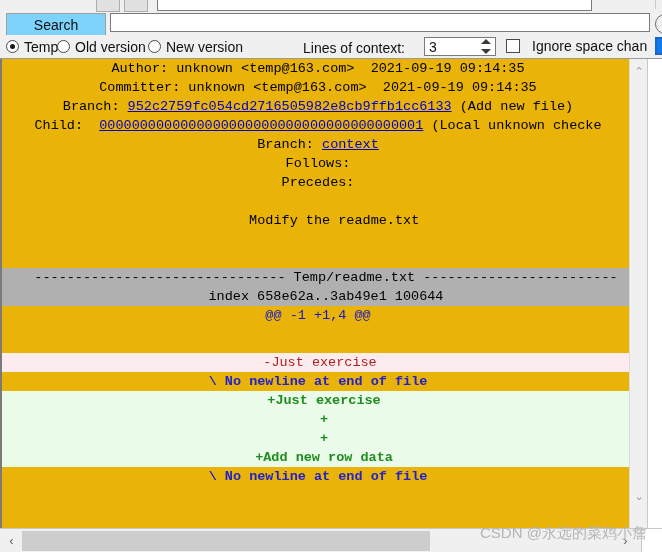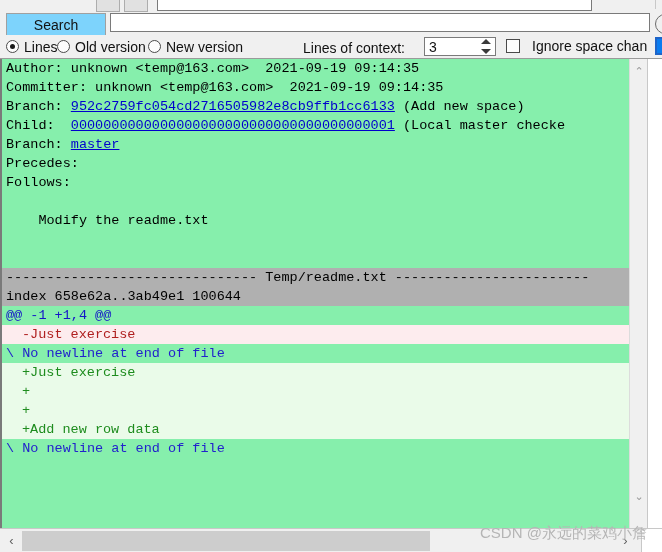--- a/index.html
+++ b/index.html
@@ -206,23 +206,24 @@
     width: 662px; height: 470px;
     background: #ffffff;
     overflow: hidden;
     border-top: 1px solid #9a9a9a;
   }
   .diff-body {
     position: absolute;
     left: 0; top: 0;
     width: 630px; height: 470px;
     overflow: hidden;
-    background: #86efac;
+    background: #eab308;
     border-left: 2px solid #7a7a7a;
     box-sizing: border-box;
+    text-align: center;
   }
   .mono {
     font-family: "Liberation Mono", "DejaVu Sans Mono", monospace;
     font-size: 13.5px;
     line-height: 19px;
     white-space: pre;
   }
   .hdr-line { color: #000000; padding-left: 4px; }
   .hdr-line a {
     color: #0000cd;
@@ -230,23 +231,23 @@
   }
   .blank-line { height: 19px; }
 
   .file-band {
     background: #b0b0b0;
     color: #000;
     padding-left: 4px;
     width: 640px;
   }
   .hunk-line  { color: #1414c8; padding-left: 4px; }
-  .del-line   { color: #b02020; background: #fdecee; padding-left: 20px; width: 628px; }
-  .add-line   { color: #1e8c1e; background: #eafbe9; padding-left: 20px; width: 628px; }
-  .nonl-line  { color: #2222cc; padding-left: 4px; }
+  .del-line   { color: #b02020; background: #fdecee; padding-left: 4px; width: 628px; margin-top: 28px; }
+  .add-line   { color: #1e8c1e; background: #eafbe9; padding-left: 8px; width: 628px; font-weight: bold; }
+  .nonl-line  { color: #2222cc; padding-left: 4px; font-weight: bold; }
 
   
   .vscroll {
     position: absolute;
     right: 14px; top: 0;
     width: 18px; height: 470px;
     background: #f0f0f0;
     border-left: 1px solid #dcdcdc;
   }
   .vs-arrow-up, .vs-arrow-dn {
@@ -327,21 +328,21 @@
 <div class="search-row">
   <div class="search-btn">Search</div>
   <input class="search-input" type="text" placeholder="" style="">
   <div class="search-right-circle"></div>
 </div>
 
 <div class="options-row">
 
   <div class="radio-wrap r-diff">
     <span class="radio-dot checked"></span>
-    <span class="radio-label">Lines</span>
+    <span class="radio-label">Temp</span>
   </div>
 
   <div class="radio-wrap r-old">
     <span class="radio-dot"></span>
     <span class="radio-label">Old version</span>
   </div>
 
   <div class="radio-wrap r-new">
     <span class="radio-dot"></span>
     <span class="radio-label">New version</span>
@@ -366,29 +367,29 @@
 </div>
 
 <div class="diff-panel">
 
   <div class="diff-body">
 
     <div class="mono hdr-line">Author: unknown &lt;temp@163.com&gt;  2021-09-19 09:14:35</div>
 
     <div class="mono hdr-line">Committer: unknown &lt;temp@163.com&gt;  2021-09-19 09:14:35</div>
 
-    <div class="mono hdr-line"><span>Branch: </span><a href="#">952c2759fc054cd2716505982e8cb9ffb1cc6133</a><span> (Add new space)</span></div>
-
-    <div class="mono hdr-line"><span>Child:  </span><a href="#">0000000000000000000000000000000000000001</a><span> (Local master checke</span></div>
-
-    <div class="mono hdr-line"><span>Branch: </span><a href="#">master</a></div>
+    <div class="mono hdr-line"><span>Branch: </span><a href="#">952c2759fc054cd2716505982e8cb9ffb1cc6133</a><span> (Add new file)</span></div>
+
+    <div class="mono hdr-line"><span>Child:  </span><a href="#">0000000000000000000000000000000000000001</a><span> (Local unknown checke</span></div>
+
+    <div class="mono hdr-line"><span>Branch: </span><a href="#">context</a></div>
+
+    <div class="mono hdr-line">Follows:</div>
 
     <div class="mono hdr-line">Precedes:</div>
-
-    <div class="mono hdr-line">Follows:</div>
 
     <div class="mono blank-line"></div>
 
     <div class="mono hdr-line">    Modify the readme.txt</div>
 
     <div class="mono blank-line"></div>
     <div class="mono blank-line"></div>
 
     <div class="mono file-band">------------------------------- Temp/readme.txt ------------------------</div>
 

